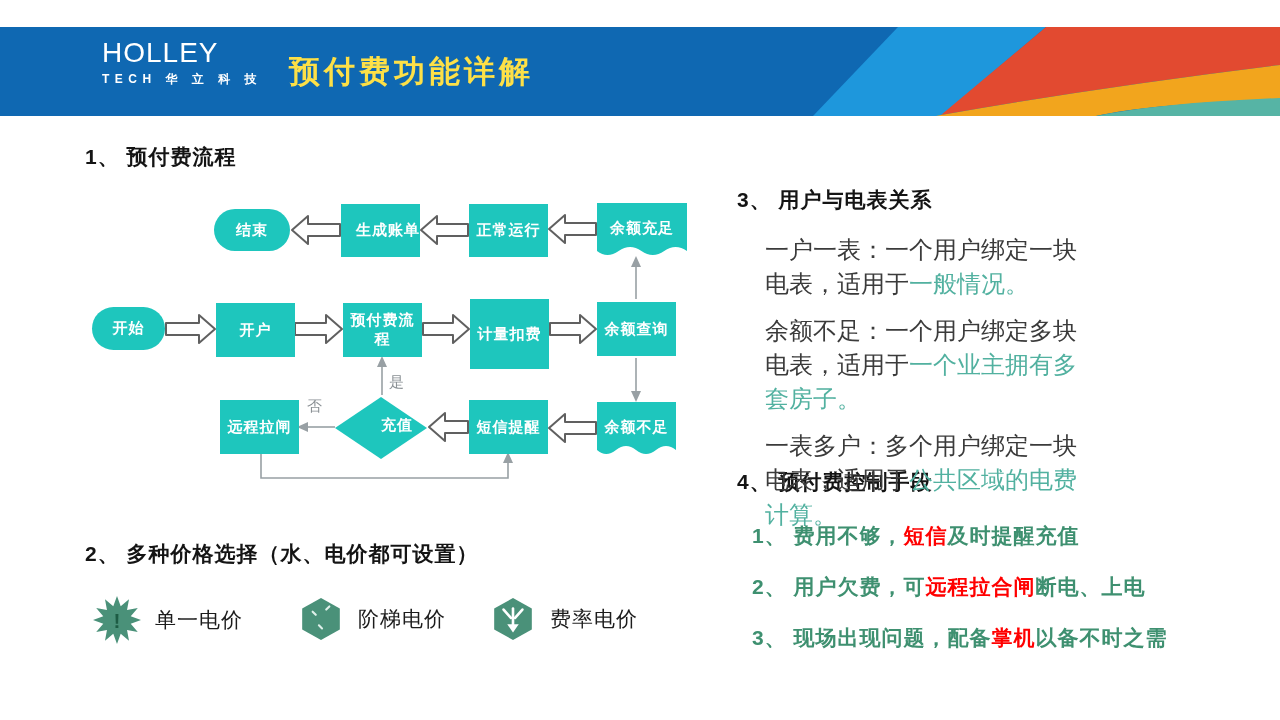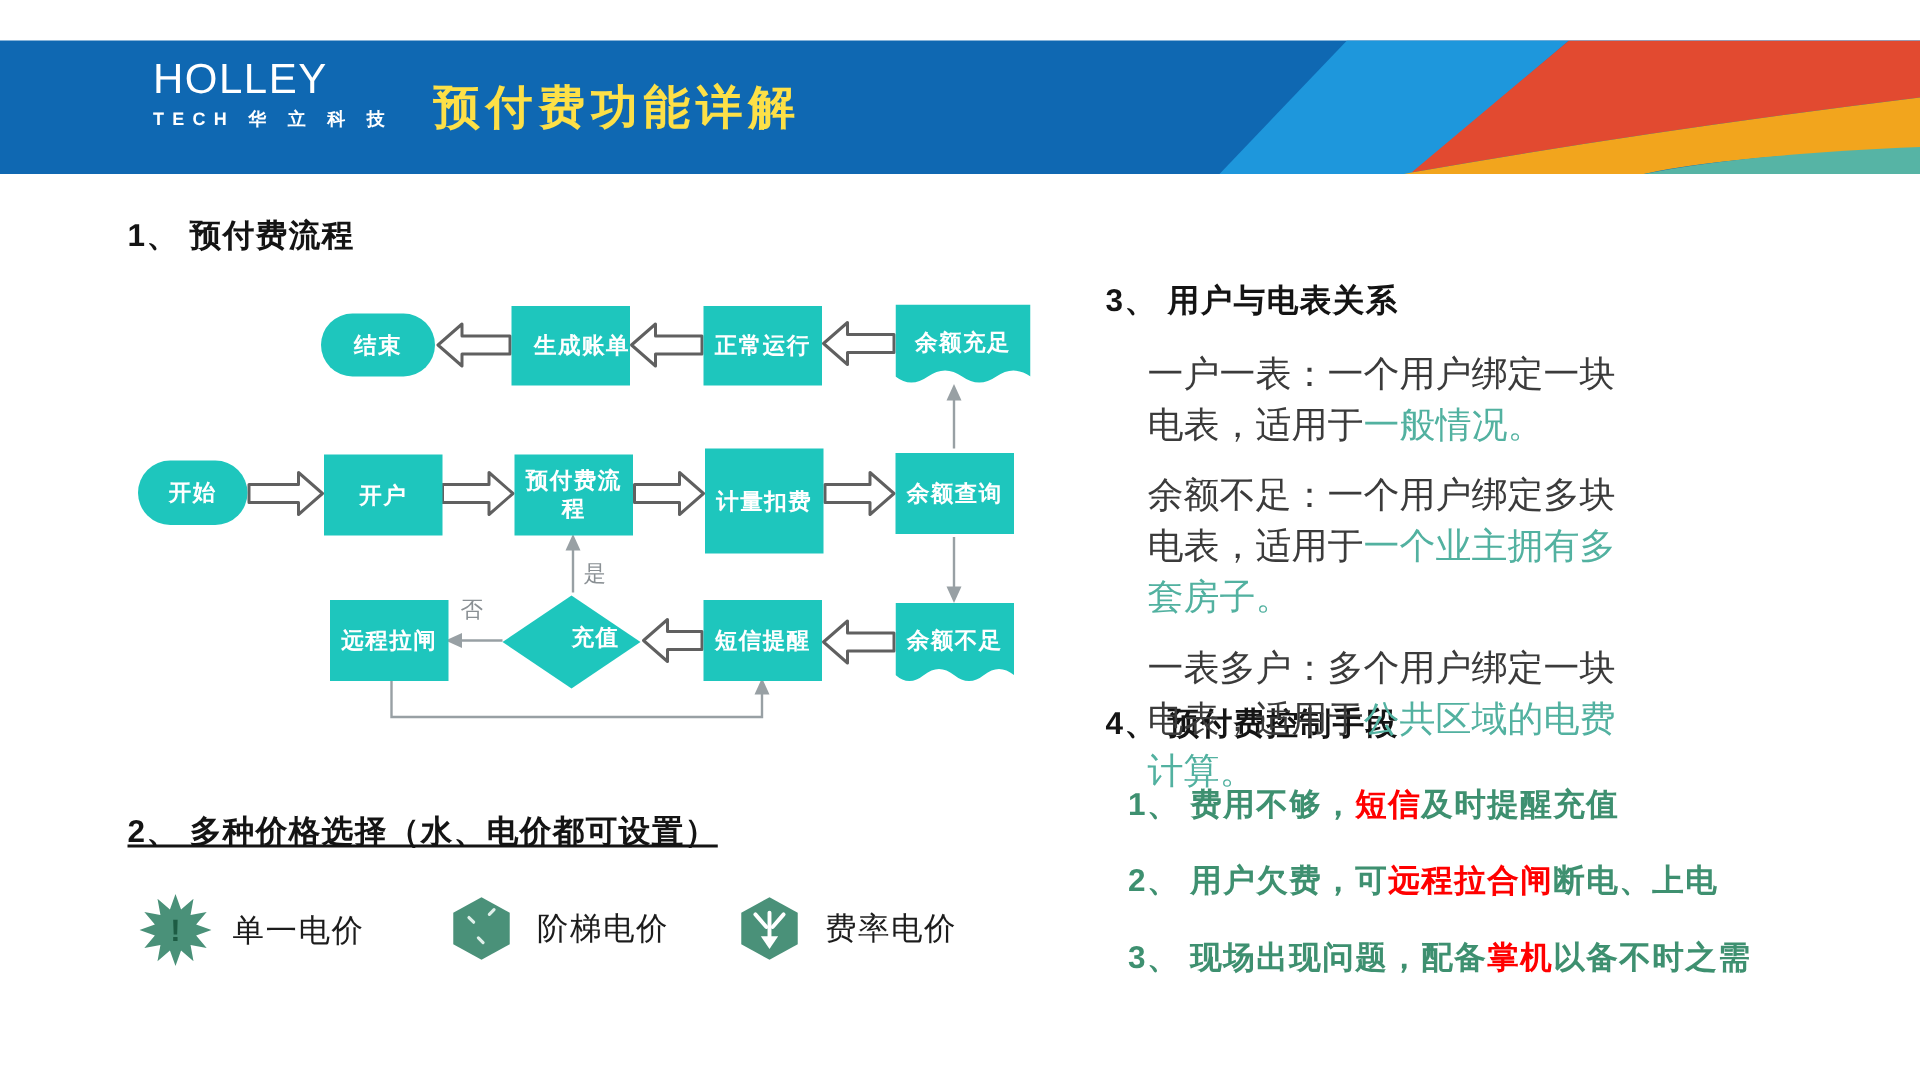--- a/index.html
+++ b/index.html
@@ -14,21 +14,21 @@
   .logo{position:absolute;left:102px;top:12px;color:#fff;z-index:3;}
   .logo .brand{font-size:28px;font-weight:400;letter-spacing:1px;line-height:1;}
   .logo .sub{font-size:12px;font-weight:700;letter-spacing:5.5px;margin-top:4px;}
   .slide-title{
     position:absolute;left:289px;top:24px;z-index:3;
     color:#fde047;font-size:31px;font-weight:700;letter-spacing:4px;
   }
   
   .sec-h{position:absolute;font-size:21px;font-weight:700;color:#141414;letter-spacing:1px;}
   #h-flow{left:85px;top:143px;}
-  #h-pricing{left:85px;top:540px;text-decoration:underline;}
+  #h-pricing{left:85px;top:540px;}
   #h-relation{left:737px;top:186px;text-align:center;}
   #h-control{left:737px;top:468px;}
   
   .flowchart{position:absolute;left:85px;top:195px;width:620px;height:300px;}
   .flowchart svg.wires{position:absolute;left:0;top:0;width:620px;height:300px;}
   .fc-node{
     position:absolute;background:#1EC6BD;color:#fff;
     font-size:15px;font-weight:700;letter-spacing:1px;
     display:flex;align-items:center;justify-content:center;text-align:center;
   }

